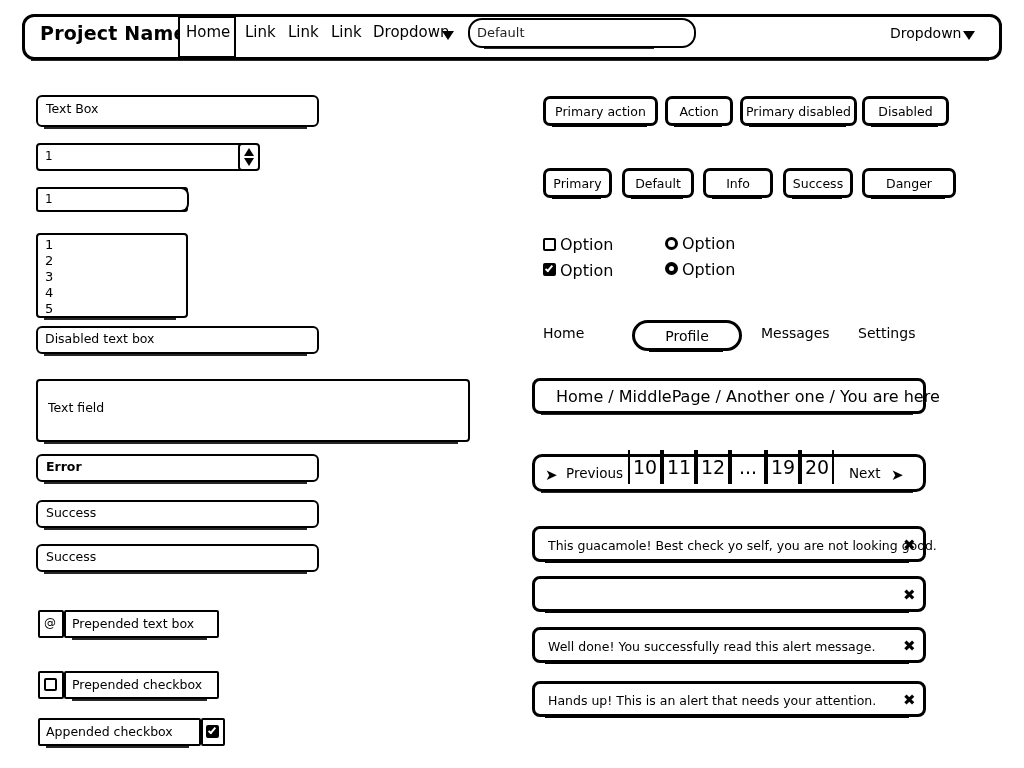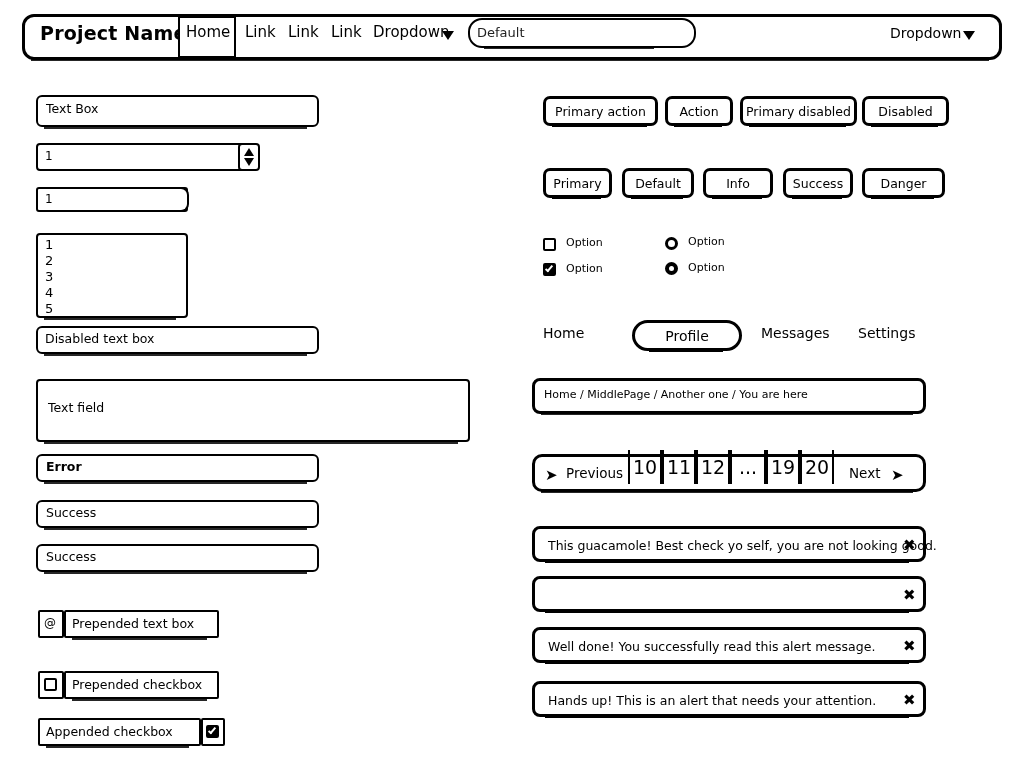--- a/index.html
+++ b/index.html
@@ -168,36 +168,36 @@
     font-family: "DejaVu Sans", sans-serif;
     font-size: 12.5px; color: #000;
     height: 30px;
     white-space: nowrap;
   }
   .btn::after {
     content:""; position:absolute; left:6px; right:8px; bottom:-4px;
     border-bottom: 2px solid #000;
   }
 
-  .opt-label { font-size: 11px; margin-left: 6px; }
+  .opt-label { font-size: 16px; }
 
   
   .pillnav { position:absolute; font-size: 14px; color:#000; }
   #pill-profile {
     position:absolute; left: 632px; top: 320px; width: 110px; height: 31px;
     border: 3px solid #000; border-radius: 16px; background:#fff;
     display:flex; align-items:center; justify-content:center; font-size:14px;
   }
   #pill-profile::after {
     content:""; position:absolute; left:14px; right:16px; bottom:-4px;
     border-bottom: 2.5px solid #000;
   }
 
   #breadcrumb-box { left: 532px; top: 378px; width: 394px; height: 36px; border-radius: 8px; border-width:3px;}
-  #breadcrumb-text { left: 544px; top: 389px; font-size: 11px; }
+  #breadcrumb-text { left: 556px; top: 389px; font-size: 16px; }
 
   
   #pager { left: 532px; top: 454px; width: 394px; height: 38px; border-radius: 10px; border-width:3px;}
   .pgcell {
     position:absolute; top: 450px; height: 34px;
     border-left: 2.5px solid #000; border-right: 2.5px solid #000;
     background: transparent;
     display:flex; align-items:center; justify-content:center;
     font-size: 19px;
   }
@@ -296,21 +296,21 @@
 
   <div class="btn" style="left:543px; top:96px; width:115px">Primary action</div>
   <div class="btn" style="left:665px; top:96px; width:68px">Action</div>
   <div class="btn" style="left:740px; top:96px; width:117px">Primary disabled</div>
   <div class="btn" style="left:862px; top:96px; width:87px">Disabled</div>
 
   <div class="btn" style="left:543px; top:168px; width:69px">Primary</div>
   <div class="btn" style="left:622px; top:168px; width:72px">Default</div>
   <div class="btn" style="left:703px; top:168px; width:70px">Info</div>
   <div class="btn" style="left:783px; top:168px; width:70px">Success</div>
-  <div class="btn" style="left:862px; top:168px; width:83px">Danger</div>
+  <div class="btn" style="left:862px; top:168px; width:94px">Danger</div>
 
   <div class="cbx" style="left:543px; top:238px"></div>
   <div class="lbl opt-label" style="left:560px; top:237px">Option</div>
 
   <div class="cbx checked" style="left:543px; top:263px">
       <i class="tick"></i>
     </div>
   <div class="lbl opt-label" style="left:560px; top:263px">Option</div>
 
   <div class="rdo" style="left:665px; top:237px"></div>

